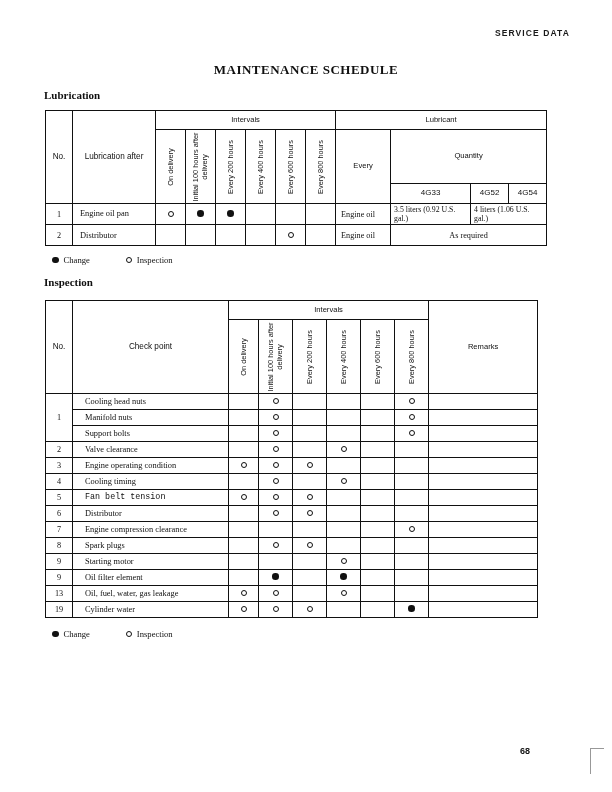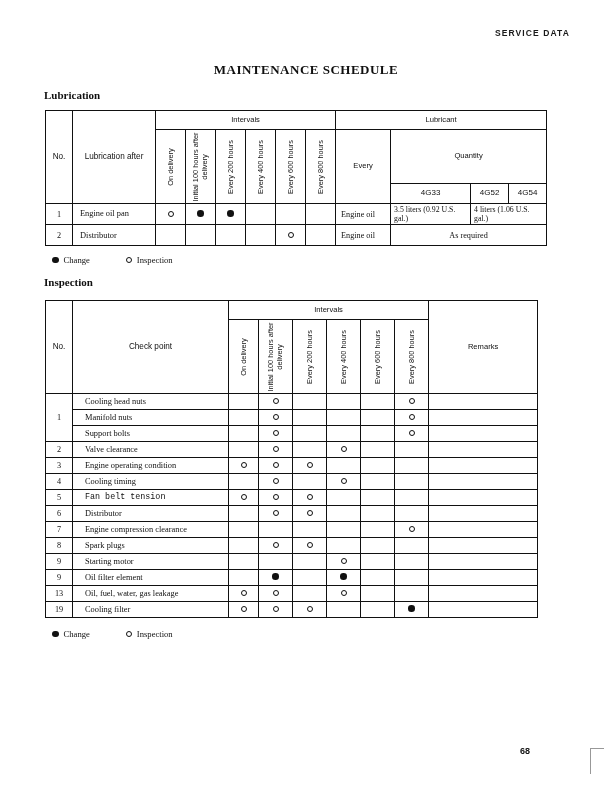--- a/index.html
+++ b/index.html
@@ -460,21 +460,21 @@
           <td style="height: 16px;"><span class="mark mark-open"></span></td>
           <td style="height: 16px;"><span class="mark mark-open"></span></td>
           <td style="height: 16px;"></td>
           <td style="height: 16px;"><span class="mark mark-open"></span></td>
           <td style="height: 16px;"></td>
           <td style="height: 16px;"></td>
           <td style="height: 16px;"></td>
         </tr>
         <tr>
           <td style="height: 16px;">19</td>
-          <td class="cp" style="height: 16px;">Cooling filter</td>
+          <td class="cp" style="height: 16px;">Cylinder water</td>
           <td style="height: 16px;"><span class="mark mark-open"></span></td>
           <td style="height: 16px;"><span class="mark mark-open"></span></td>
           <td style="height: 16px;"><span class="mark mark-open"></span></td>
           <td style="height: 16px;"></td>
           <td style="height: 16px;"></td>
           <td style="height: 16px;"><span class="mark mark-filled"></span></td>
           <td style="height: 16px;"></td>
         </tr>
       </tbody>
   </table>

